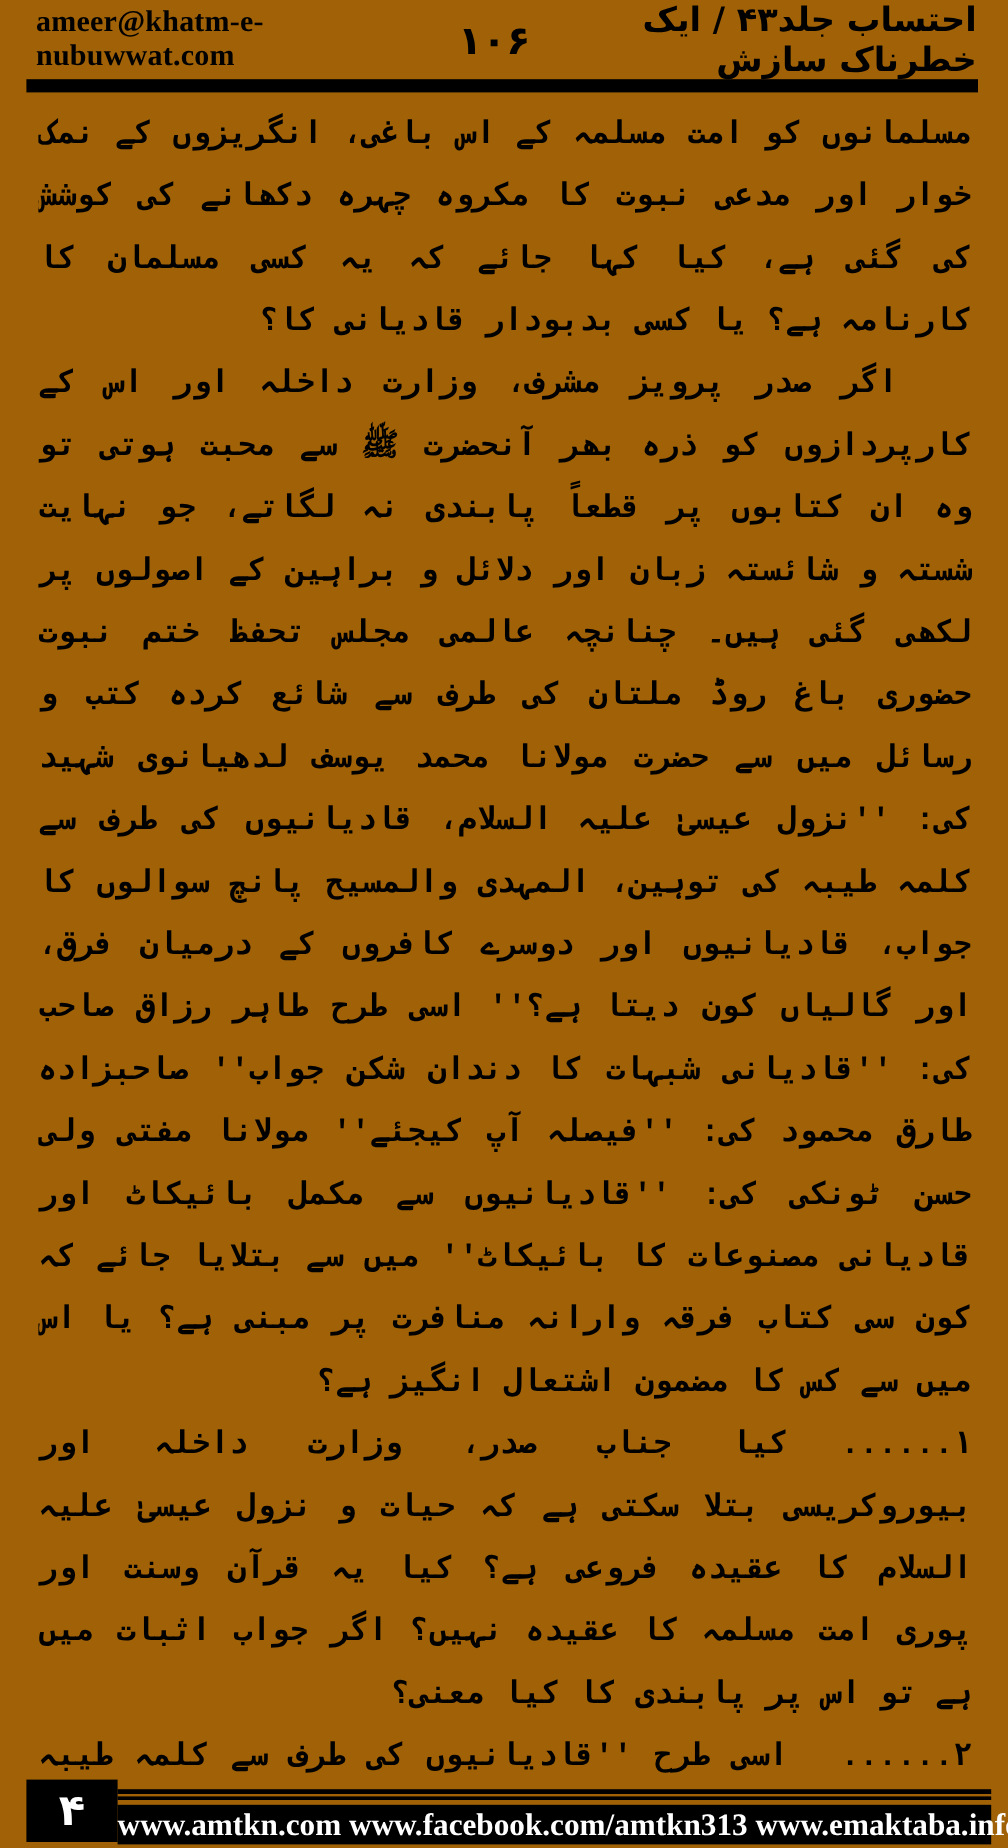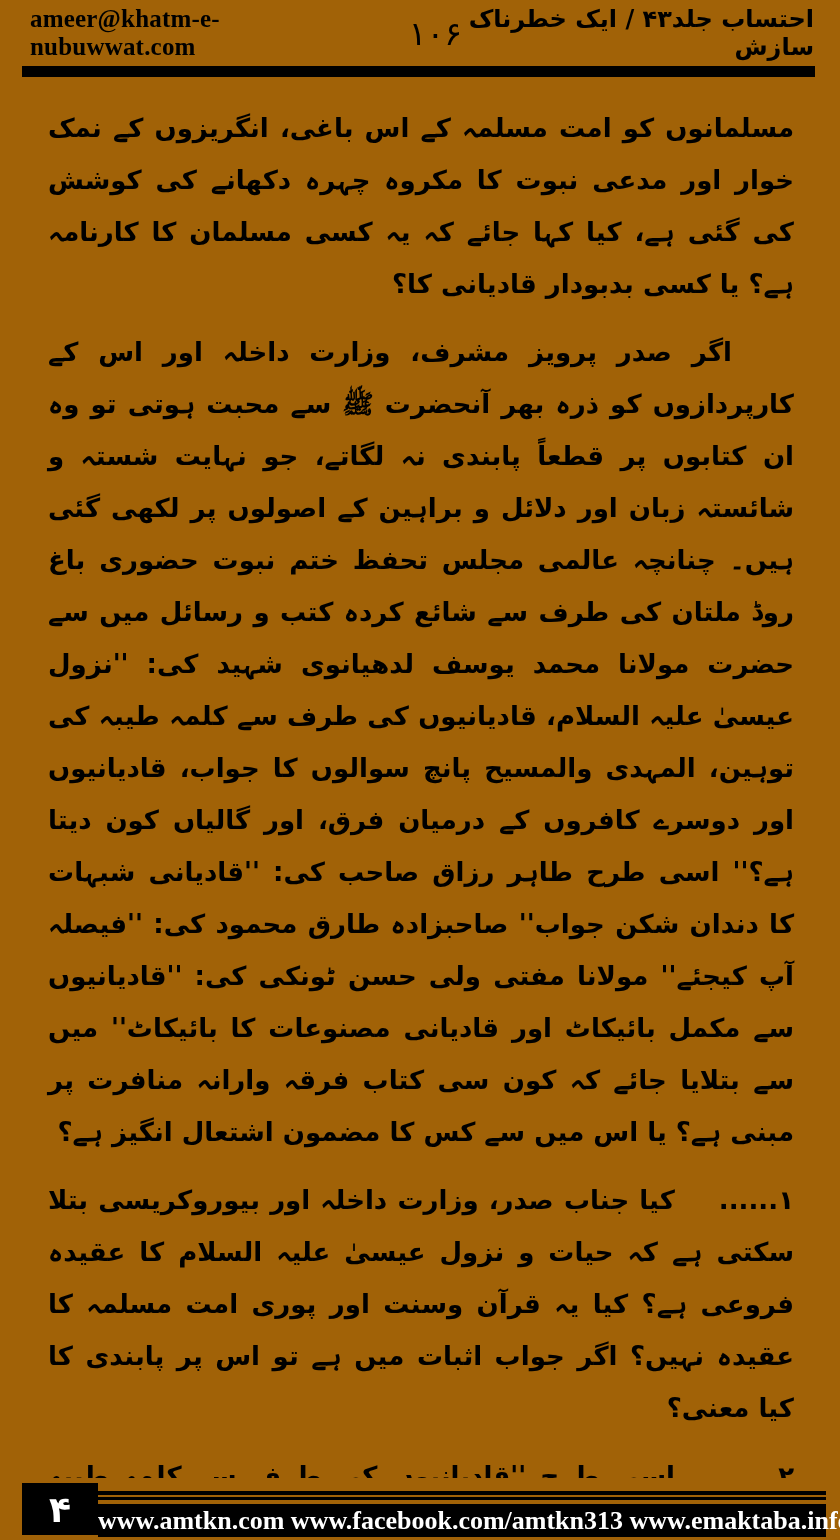--- a/index.html
+++ b/index.html
@@ -23,48 +23,48 @@
     align-items: center;
   }
   .header-email {
     font-family: "Liberation Serif", serif;
     font-weight: bold;
     font-size: 25px;
     letter-spacing: 0.2px;
   }
   .header-pagenum {
     font-size: 33px;
-    font-weight: normal;
+    font-weight: bold;
     direction: rtl;
     margin-left: 90px;
   }
   .header-title {
     direction: rtl;
-    font-size: 24px;
+    font-size: 28px;
     font-weight: bold;
   }
   .header-rule {
     position: absolute;
     top: 66px; left: 22px; right: 25px;
     height: 11px;
     background: #000;
   }
 
   
   .body-text {
     position: absolute;
     top: 86px; left: 32px; right: 30px; bottom: 62px;
     direction: rtl;
     text-align: justify;
     font-size: 26px;
     font-weight: bold;
     line-height: 52px;
     overflow: hidden;
   }
-  .body-text p { margin: 16px; }
+  .body-text p { margin: 0; font-family: Liberation Mono, monospace; }
   .para-indent { text-indent: 62px; }
   .item-gap { display: inline-block; width: 44px; }
   .item-num, .item-dots { letter-spacing: 1px; }
 
   
   .footer-page-badge {
     position: absolute;
     left: 22px; top: 1483px;
     width: 76px; height: 52px;
     background: #000;

